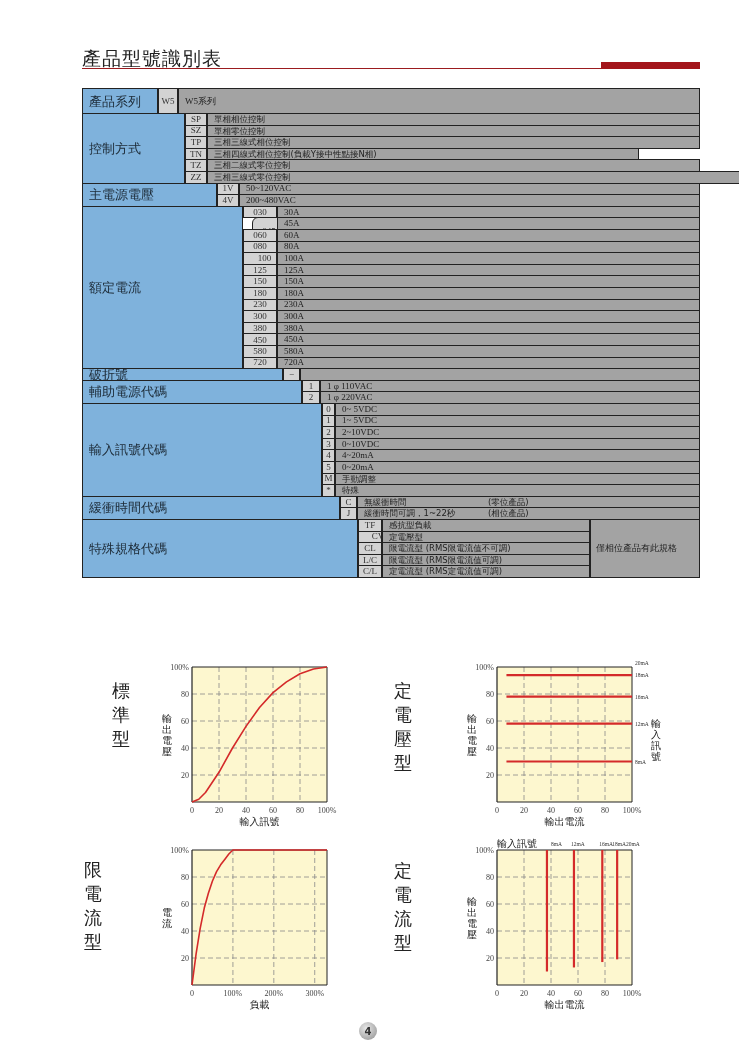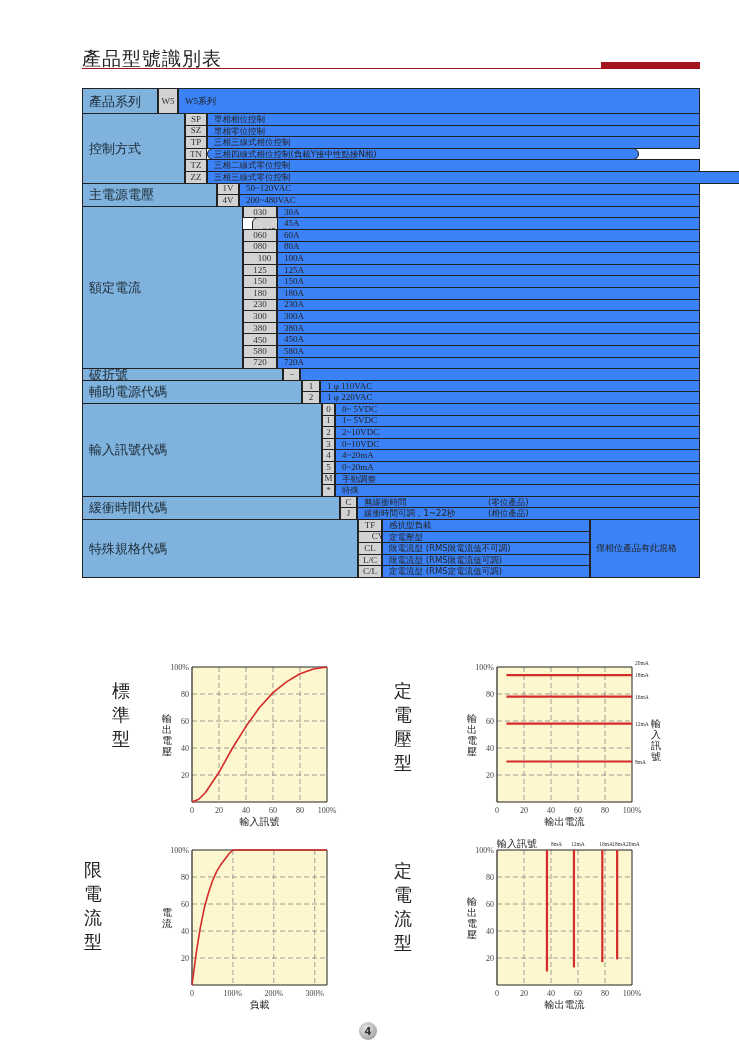--- a/index.html
+++ b/index.html
@@ -3,21 +3,21 @@
 <meta charset="utf-8">
 <style>
   html,body{margin:0;padding:0;background:#fff;}
   body{width:739px;height:1056px;position:relative;overflow:hidden;font-family:"DejaVu Sans","Liberation Sans",sans-serif;color:#222;}
   .title{position:absolute;left:82px;top:46px;font-size:19px;letter-spacing:1px;color:#222;}
   .title-rule{position:absolute;left:82px;top:68px;width:618px;height:1px;background:#9b1b1f;}
   .title-bar{position:absolute;left:601px;top:62px;width:99px;height:7px;background:#a3151b;}
   .cell{position:absolute;box-sizing:border-box;border:1px solid #222;font-size:9px;line-height:1;display:flex;align-items:center;white-space:nowrap;overflow:hidden;}
   .blue{background:#7fb2dc;font-size:13px;padding-left:6px;color:#1c2a36;}
   .code{background:#d3d3d3;justify-content:center;font-family:"Liberation Serif","DejaVu Serif",serif;font-size:9px;color:#333;}
-  .desc{background:#3b82f6;padding-left:6px;color:#222;font-family:"Liberation Serif","DejaVu Serif",serif;}
+  .desc{background:#a3a3a3;padding-left:6px;color:#222;font-family:"Liberation Serif","DejaVu Serif",serif;}
   .descz{font-family:"DejaVu Sans","Liberation Sans",sans-serif;font-size:8.5px;}
   .chart-wrap{position:absolute;}
   .chart-title{position:absolute;font-size:18px;color:#222;}
   svg text{font-family:"Liberation Serif","DejaVu Serif",serif;}
   .pagenum{position:absolute;left:359px;top:1022px;width:18px;height:18px;border-radius:50%;background:radial-gradient(circle at 40% 35%,#e8e8e8,#8d8d8d);display:flex;align-items:center;justify-content:center;font-size:10px;color:#333;font-weight:bold;}
 </style>
 </head>
 <body>
 
 <div class="title">產品型號識別表</div>
@@ -35,21 +35,21 @@
     </div>
     <div class="cell code" style="left: 185px; top: 124.6px; width: 22px; height: 12.6px;">SZ</div>
     <div class="cell desc descz" style="left: 207px; top: 124.6px; width: 493px; height: 12.6px;">
       <span>單相零位控制</span>
     </div>
     <div class="cell code" style="left: 185px; top: 136.2px; width: 22px; height: 12.6px;">TP</div>
     <div class="cell desc descz" style="left: 207px; top: 136.2px; width: 493px; height: 12.6px;">
       <span>三相三線式相位控制</span>
     </div>
     <div class="cell code" style="left: 185px; top: 147.8px; width: 22px; height: 12.6px;">TN</div>
-    <div class="cell desc descz" style="left: 207px; top: 147.8px; width: 432px; height: 12.6px; border-radius: 6px;">
+    <div class="cell desc descz" style="left: 207px; top: 147.8px; width: 432px; height: 12.6px;">
       <span>三相四線式相位控制(負載Y接中性點接N相)</span>
     </div>
     <div class="cell code" style="left: 185px; top: 159.4px; width: 22px; height: 12.6px;">TZ</div>
     <div class="cell desc descz" style="left: 207px; top: 159.4px; width: 493px; height: 12.6px;">
       <span>三相二線式零位控制</span>
     </div>
     <div class="cell code" style="left: 185px; top: 171px; width: 22px; height: 12.6px;">ZZ</div>
     <div class="cell desc descz" style="left: 207px; top: 171px; width: 589px; height: 12.6px; align-items: center;">
       <span>三相三線式零位控制</span>
     </div>

